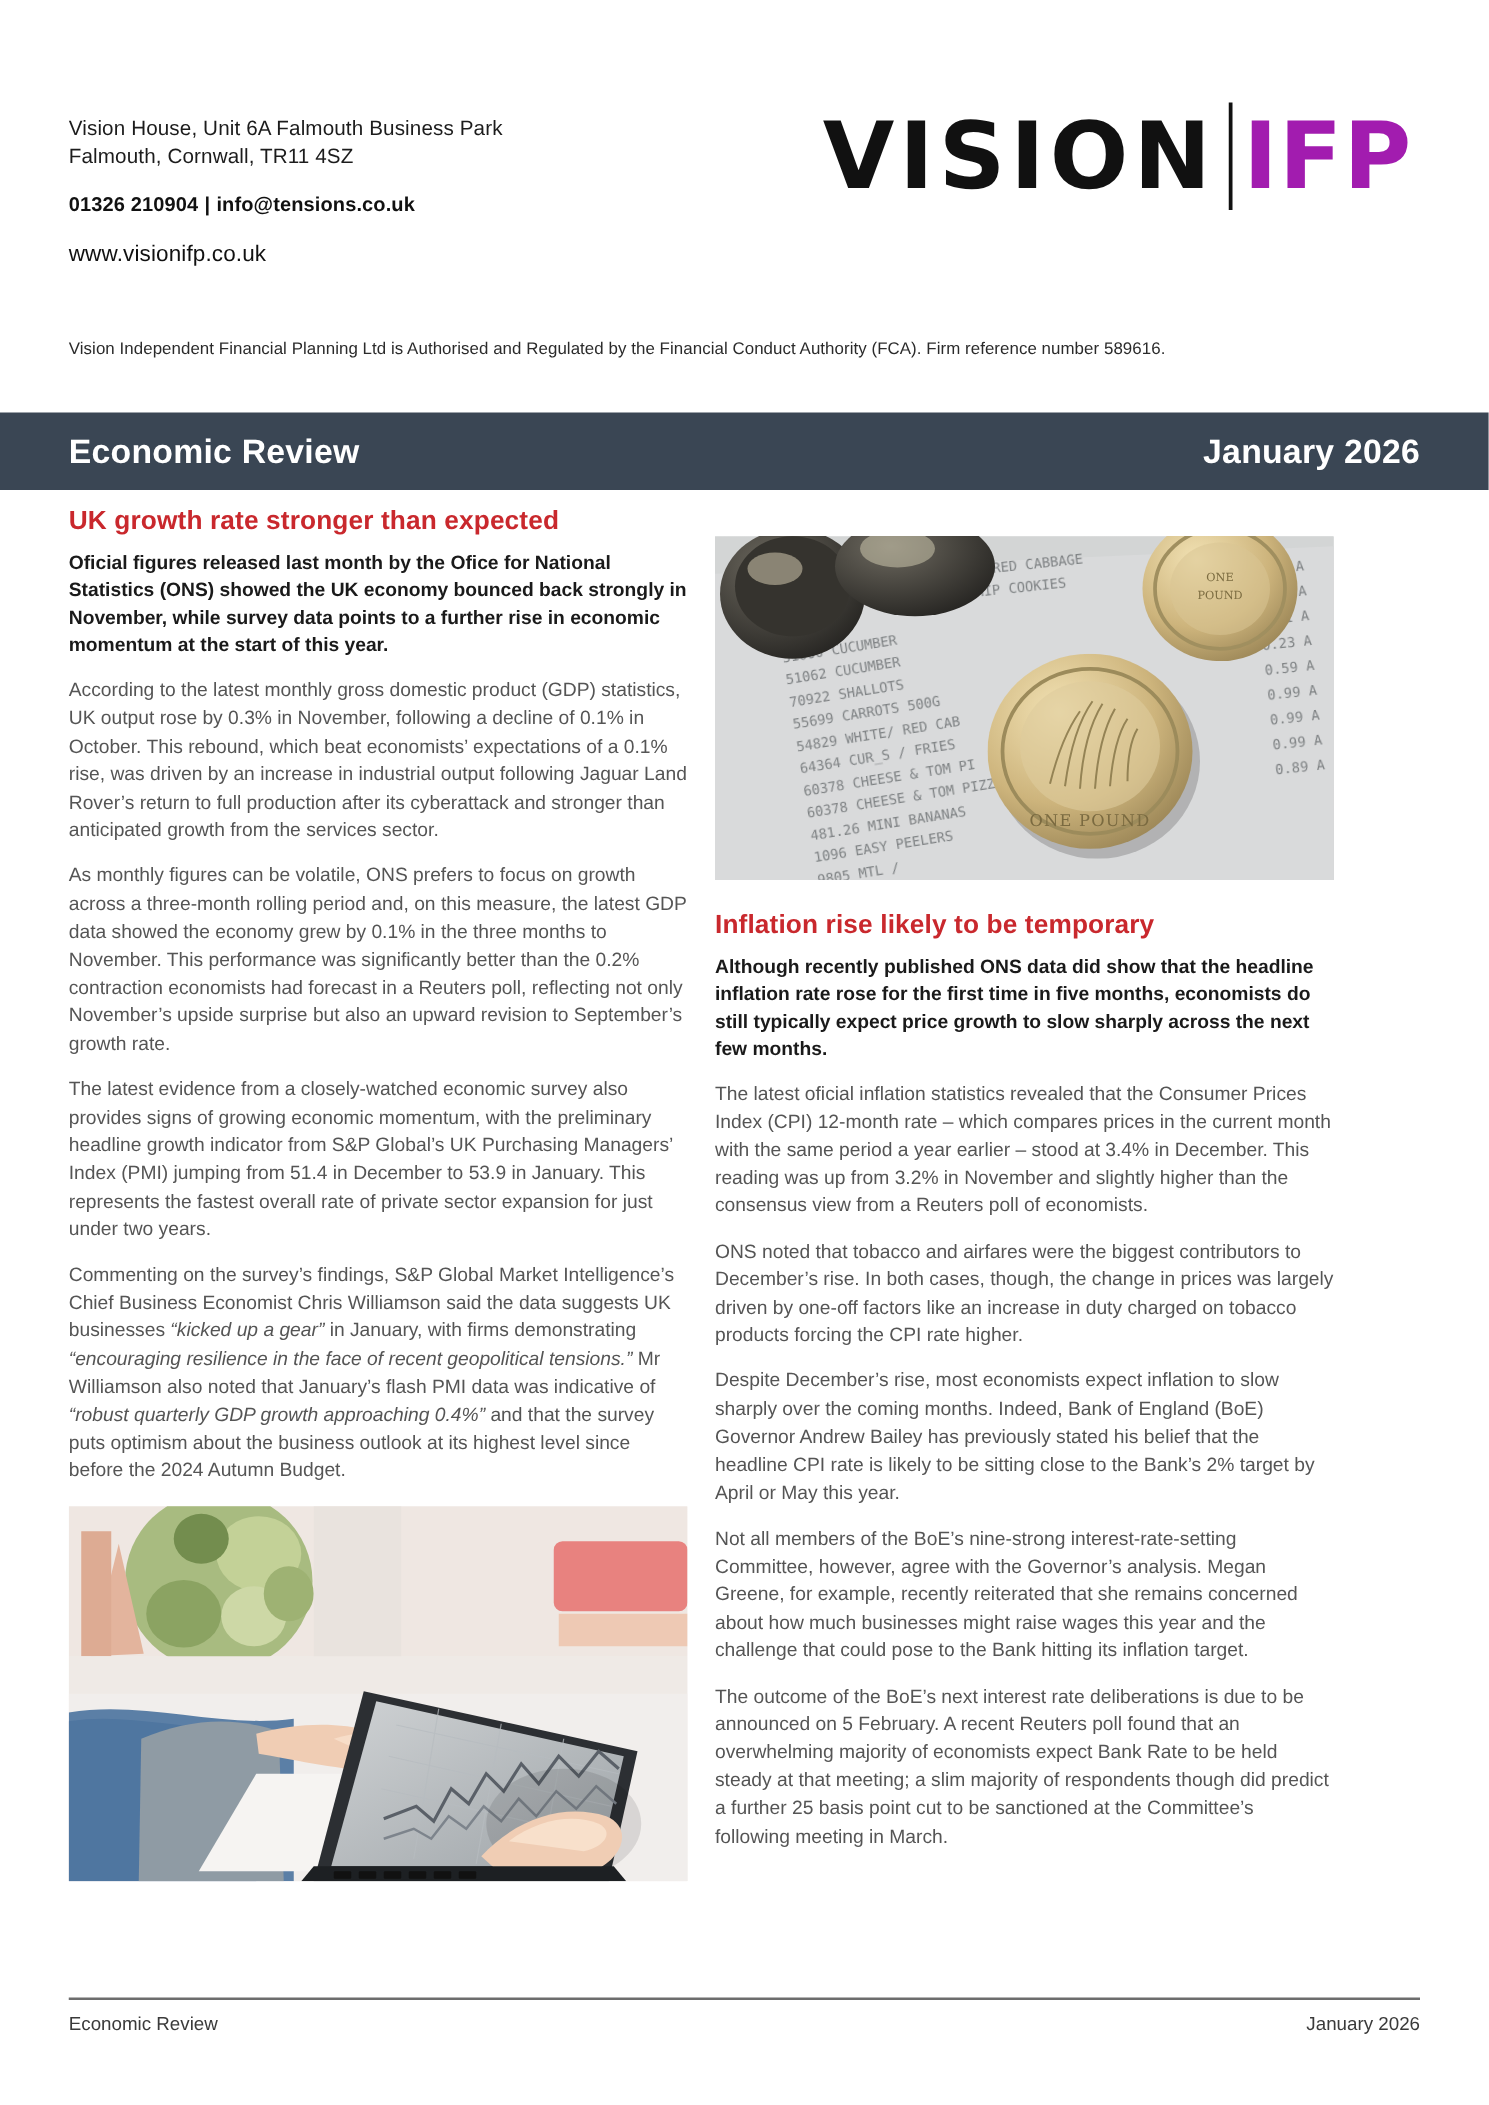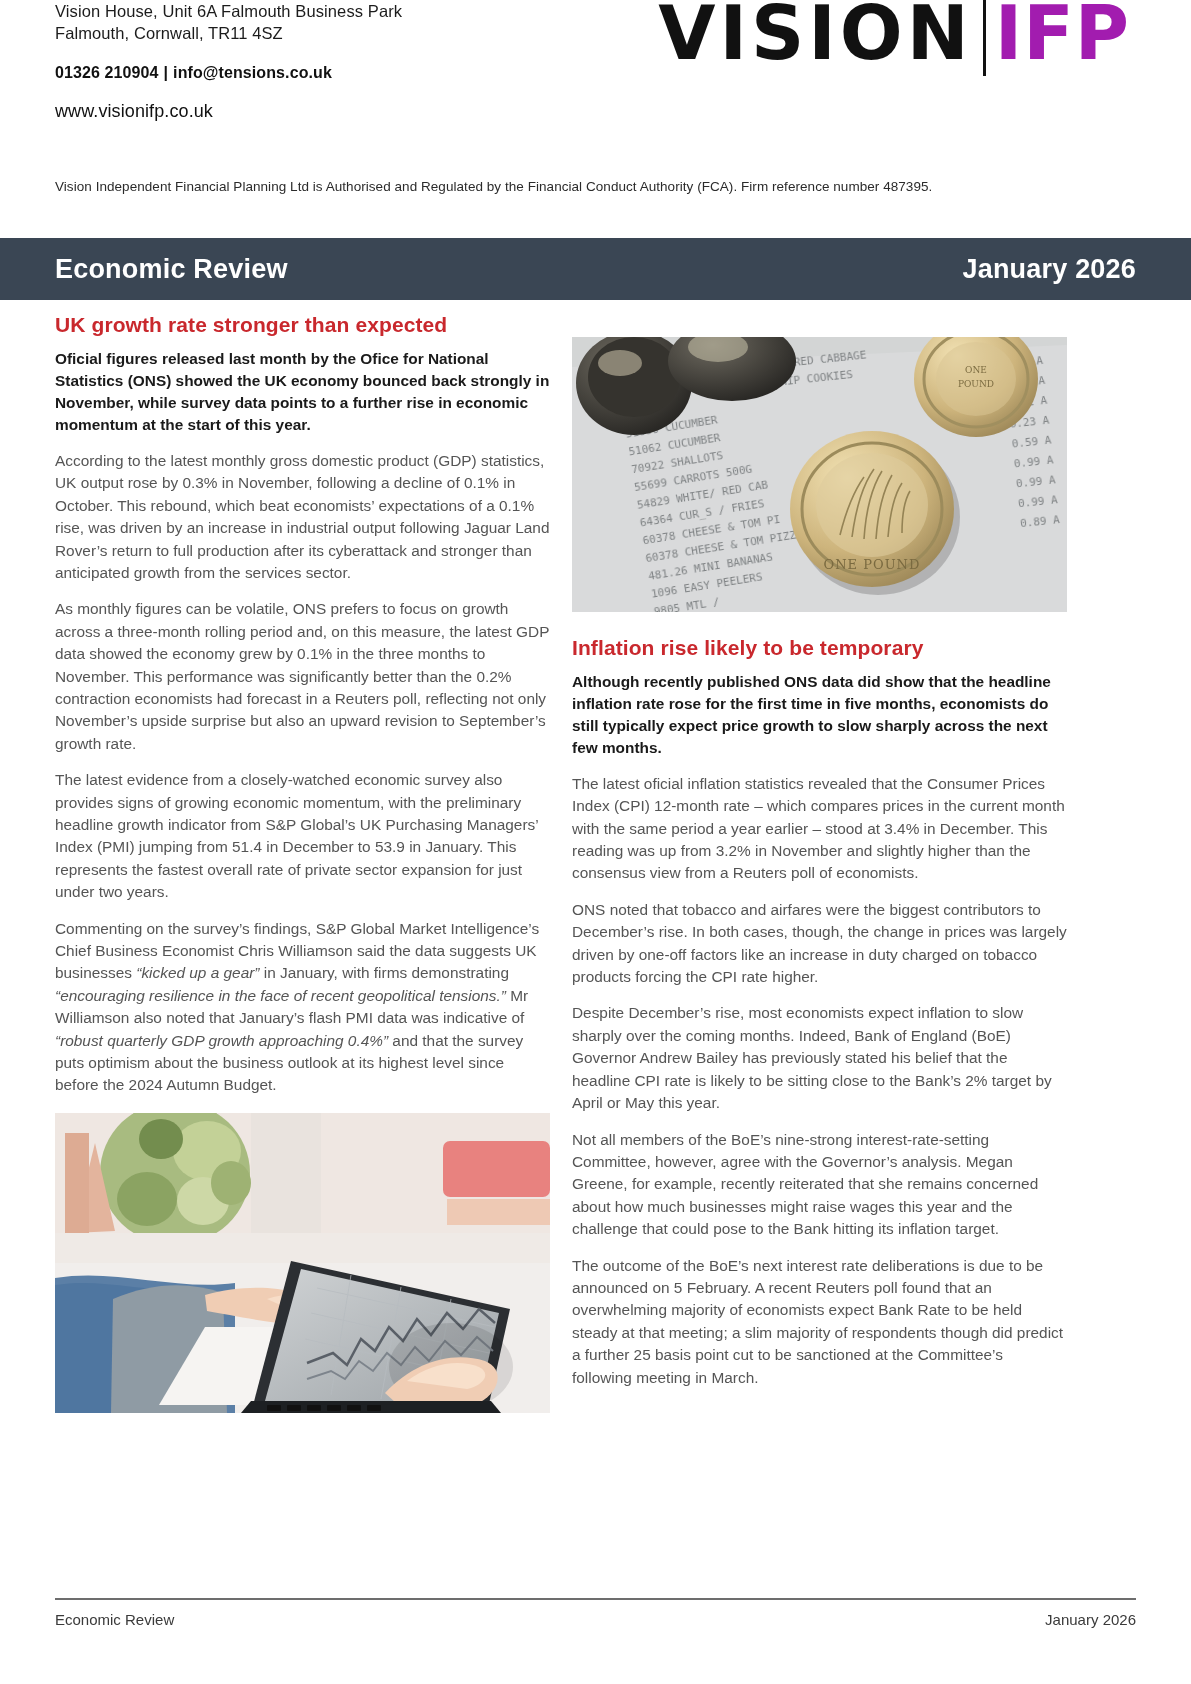--- a/index.html
+++ b/index.html
@@ -8,21 +8,21 @@
   body {
     width:1191px; height:1684px;
     background:#ffffff;
     font-family:"Liberation Sans", sans-serif;
     color:#4f4f4f;
     -webkit-font-smoothing:antialiased;
   }
   .page { position:relative; width:1191px; height:1684px; padding:0 55px; }
 
   
-  .letterhead { display:flex; justify-content:space-between; align-items:flex-start; }
+  .letterhead { display:flex; justify-content:space-between; align-items:flex-start; padding-top:92px; }
   .addr-block { line-height:1.35; }
   .addr-line { font-size:16.5px; color:#1c1c1c; letter-spacing:.1px; }
   .contact-line { font-size:16px; font-weight:bold; color:#111; margin-top:17px; letter-spacing:.1px; }
   .contact-sep { display:inline-block; padding:0 5px; }
   .web-line { font-size:18px; font-weight:normal; color:#111; margin-top:16px; letter-spacing:.1px; }
 
   .logo { display:flex; align-items:center; margin-top:-10px; margin-right:6px; }
   .logo-vision {
     font-family:"DejaVu Sans", sans-serif;
     font-size:74px; font-weight:700; color:#111;
@@ -107,21 +107,21 @@
       <div class="web-line">www.visionifp.co.uk</div>
     </div>
 
     <div class="logo">
       <span class="logo-vision">VISION</span>
       <span class="logo-bar"></span>
       <span class="logo-ifp">IFP</span>
     </div>
   </div>
 
-  <div class="regulatory">Vision Independent Financial Planning Ltd is Authorised and Regulated by the Financial Conduct Authority (FCA). Firm reference number 487395.</div>
+  <div class="regulatory">Vision Independent Financial Planning Ltd is Authorised and Regulated by the Financial Conduct Authority (FCA). Firm reference number 589616.</div>
 
   <div class="banner">
     <div class="banner-title">Economic Review</div>
     <div class="banner-date">January 2026</div>
   </div>
 
   <div class="columns">
 
     <div class="col">
       <h2 class="article-title">UK growth rate stronger than expected</h2>

